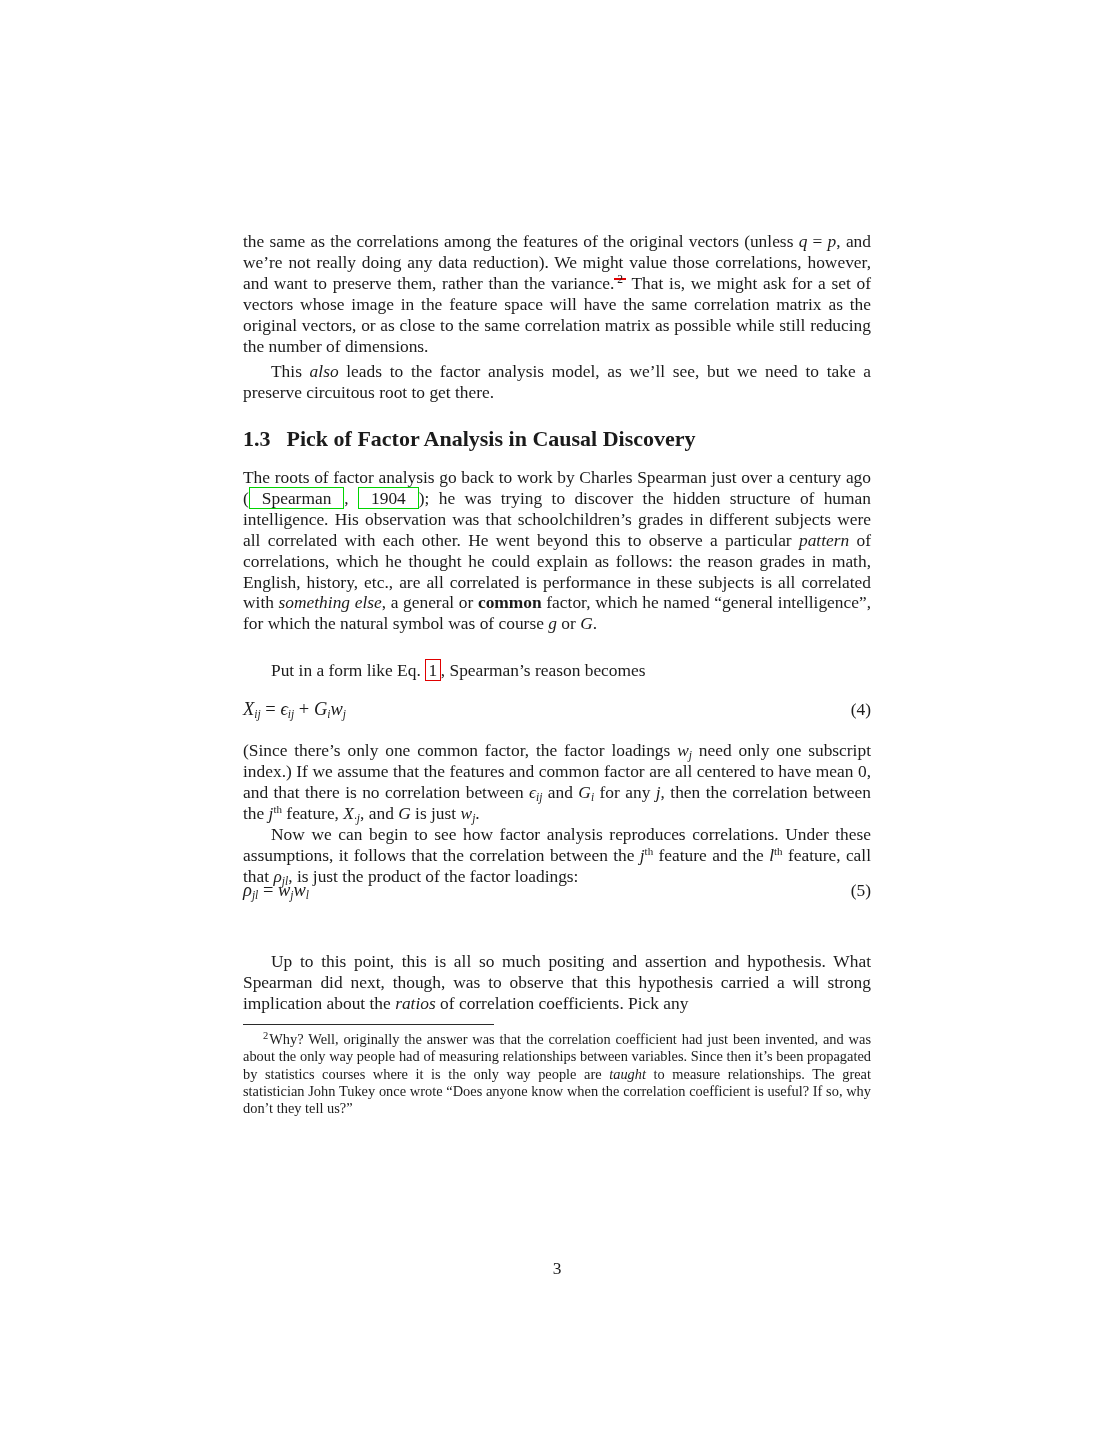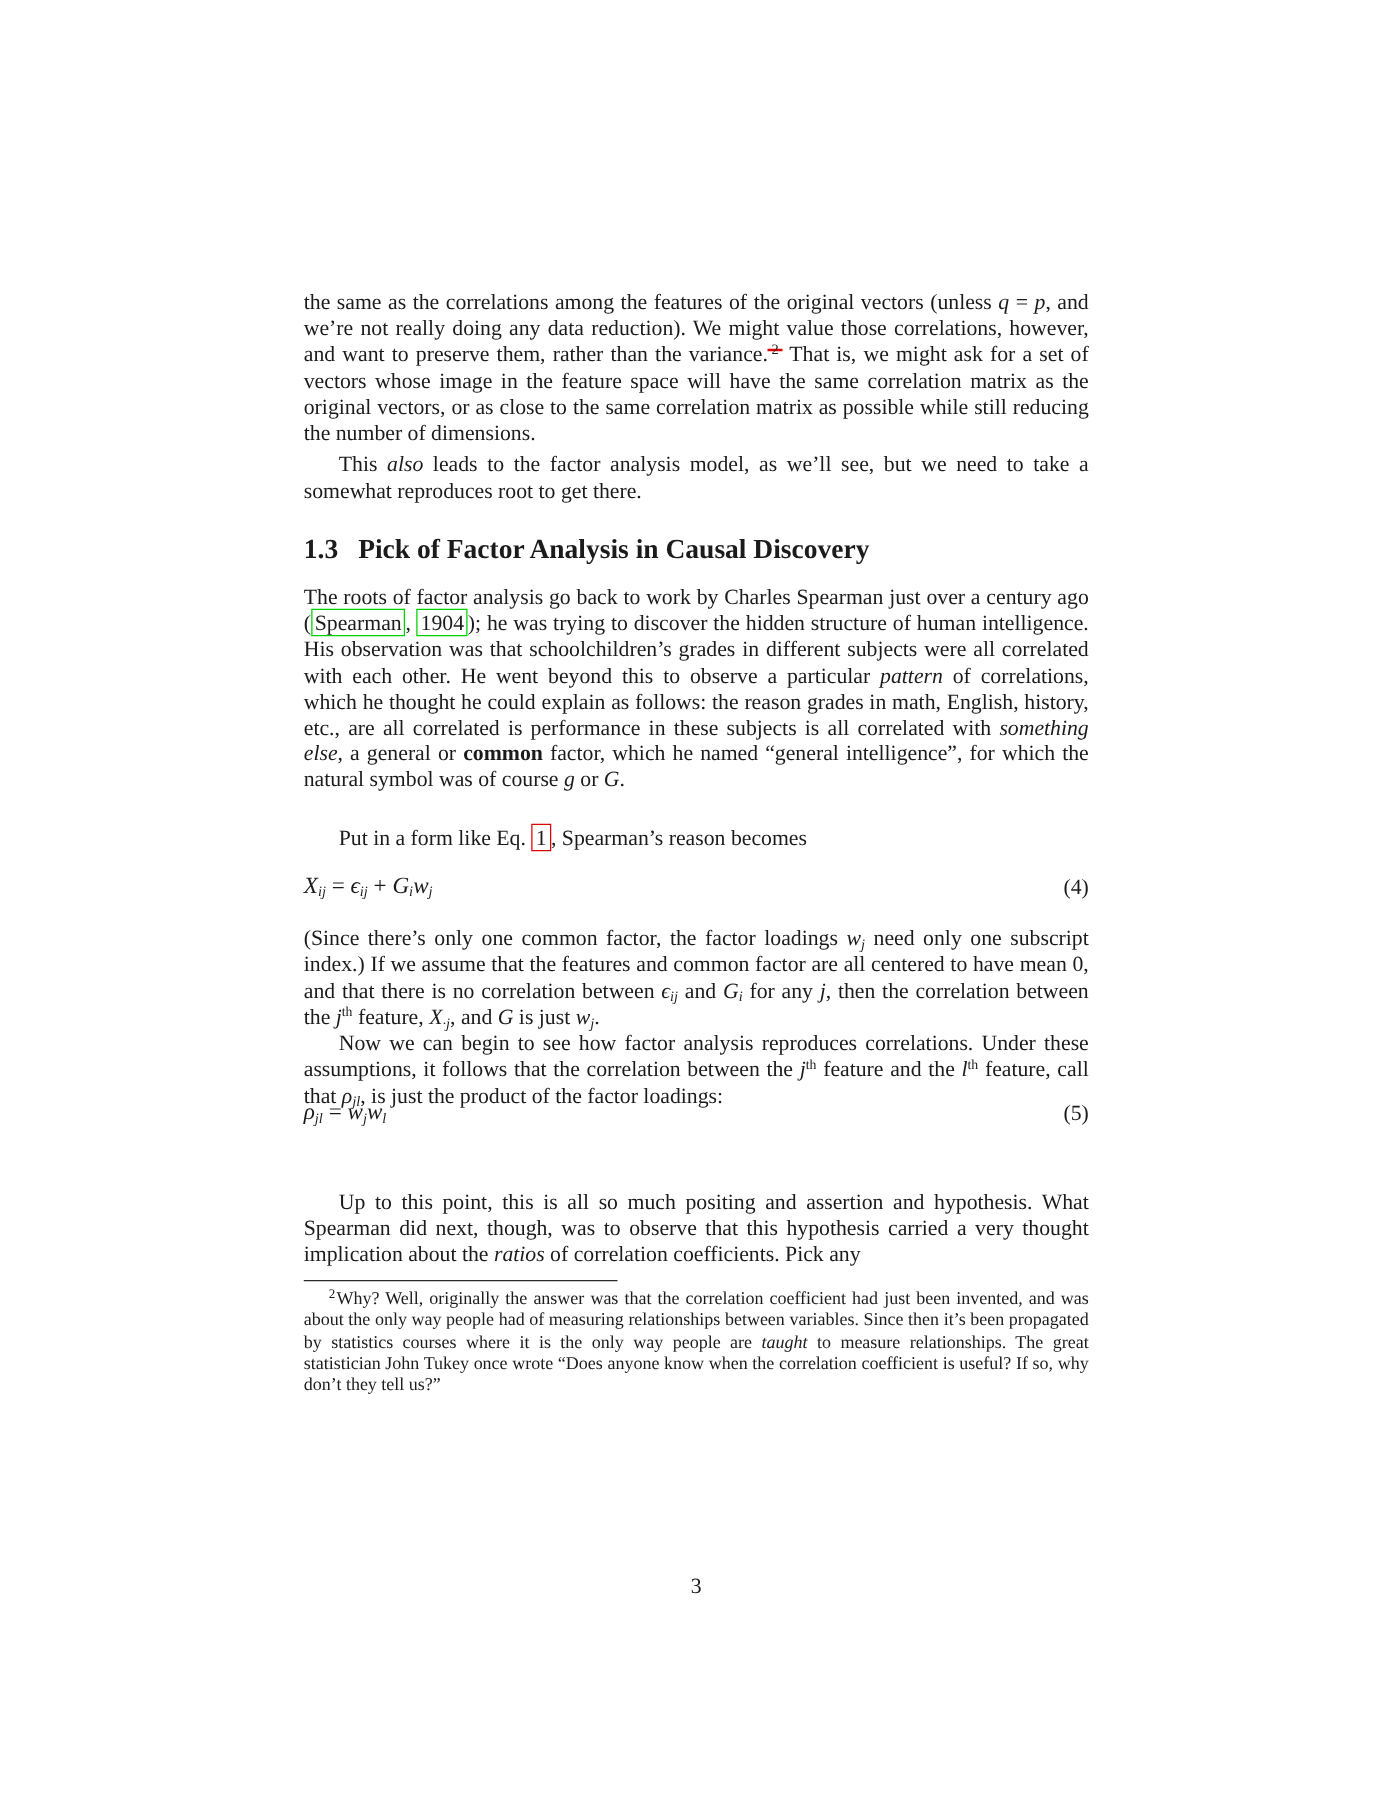--- a/index.html
+++ b/index.html
@@ -11,56 +11,56 @@
   .body{font-size:17.4px;line-height:20.9px;text-align:justify;}
   .indent{text-indent:28px;}
   .heading{font-size:22px;line-height:24px;font-weight:700;text-align:left;}
   .h-num{margin-right:16px;}
   .mi{font-style:italic;}
   .body sub,.eq sub{font-size:11.5px;font-style:italic;line-height:0;vertical-align:-3px;letter-spacing:0;}
   sup.rm{font-size:11px;font-style:normal;line-height:0;vertical-align:6px;}
   .eq{font-size:18.5px;line-height:21px;}
   .eq-no{position:absolute;right:0;top:0;font-size:17.4px;}
   .linkbox{border:1.5px solid #e00000;border-color:var(--link-box-red,#e00000);}
-  .linkbox.green{border-color:var(--link-box-green,#00d400);padding:0 2px;margin-top:20px;}
+  .linkbox.green{border-color:var(--link-box-green,#00d400);padding:0 12px;margin-top:20px;}
   sup.linkbox{font-size:11.5px;font-style:normal;line-height:0;vertical-align:4px;padding:0 2px;display:inline-block;transform:translateY(-2px);}
   span.linkbox.red-inline{padding:0 2.5px;}
   .fn-rule{position:absolute;left:243px;top:1024px;width:251px;height:0;border-top:1.6px solid #2a2a2a;}
   .fn{font-size:14.4px;line-height:17.35px;text-align:justify;}
   .fn-indent{text-indent:20px;}
   .fn-marker{font-size:10.5px;font-style:normal;line-height:0;vertical-align:5px;margin-right:1px;}
   .pageno{text-align:center;font-size:17.4px;}
   i,b{font-style:normal;margin-top:18px;}
   i{font-style:italic;}
   b{font-weight:700;}
 </style>
 </head>
 <body>
 
 <div class="page">
 
   <p class="blk body" style="top:231px"><span>the same as the correlations among the features of the original vectors (unless </span><span class="mi">q</span><span> = </span><span class="mi">p</span><span>, and we’re not really doing any data reduction).  We might value those correlations, however, and want to preserve them, rather than the variance.</span><sup class="linkbox">2</sup><span> That is, we might ask for a set of vectors whose image in the feature space will have the same correlation matrix as the original vectors, or as close to the same correlation matrix as possible while still reducing the number of dimensions.</span></p>
 
-  <p class="blk body indent" style="top:361px"><span>This </span><i>also</i><span> leads to the factor analysis model, as we’ll see, but we need to take a somewhat reproduces root to get there.</span></p>
+  <p class="blk body indent" style="top:361px"><span>This </span><i>also</i><span> leads to the factor analysis model, as we’ll see, but we need to take a preserve circuitous root to get there.</span></p>
 
   <h2 class="blk heading" style="top:427px"><span class="h-num">1.3</span><span>Pick of Factor Analysis in Causal Discovery</span></h2>
 
   <p class="blk body" style="top:467px"><span>The roots of factor analysis go back to work by Charles Spearman just over a century ago (</span><span class="linkbox green">Spearman</span><span>, </span><span class="linkbox green">1904</span><span>); he was trying to discover the hidden structure of human intelligence. His observation was that schoolchildren’s grades in different subjects were all correlated with each other. He went beyond this to observe a particular </span><i>pattern</i><span> of correlations, which he thought he could explain as follows: the reason grades in math, English, history, etc., are all correlated is performance in these subjects is all correlated with </span><i>something else</i><span>, a general or </span><b>common</b><span> factor, which he named “general intelligence”, for which the natural symbol was of course </span><span class="mi">g</span><span> or </span><span class="mi">G</span><span>.</span></p>
 
   <p class="blk body indent" style="top:660px"><span>Put in a form like Eq. </span><span class="linkbox red-inline">1</span><span>, Spearman’s reason becomes</span></p>
 
   <div class="blk eq" style="top:699px"><span><span class="mi">X</span><sub>ij</sub>&nbsp;<span>=</span>&nbsp;<span class="mi">ϵ</span><sub>ij</sub>&nbsp;<span>+</span>&nbsp;<span class="mi">G</span><sub>i</sub><span class="mi">w</span><sub>j</sub></span><span class="eq-no">(4)</span></div>
 
   <p class="blk body" style="top:740px"><span>(Since there’s only one common factor, the factor loadings </span><span class="mi">w</span><sub>j</sub><span> need only one subscript index.)  If we assume that the features and common factor are all centered to have mean 0, and that there is no correlation between </span><span class="mi">ϵ</span><sub>ij</sub><span> and </span><span class="mi">G</span><sub>i</sub><span> for any </span><span class="mi">j</span><span>, then the correlation between the </span><span class="mi">j</span><sup class="rm">th</sup><span> feature, </span><span class="mi">X</span><sub>·j</sub><span>, and </span><span class="mi">G</span><span> is just </span><span class="mi">w</span><sub>j</sub><span>.</span></p>
 
   <p class="blk body indent" style="top:824px"><span>Now we can begin to see how factor analysis reproduces correlations. Under these assumptions, it follows that the correlation between the </span><span class="mi">j</span><sup class="rm">th</sup><span> feature and the </span><span class="mi">l</span><sup class="rm">th</sup><span> feature, call that </span><span class="mi">ρ</span><sub>jl</sub><span>, is just the product of the factor loadings:</span></p>
 
   <div class="blk eq" style="top:880px"><span><span class="mi">ρ</span><sub>jl</sub>&nbsp;<span>=</span>&nbsp;<span class="mi">w</span><sub>j</sub><span class="mi">w</span><sub>l</sub></span><span class="eq-no">(5)</span></div>
 
-  <p class="blk body indent" style="top:951px"><span>Up to this point, this is all so much positing and assertion and hypothesis. What Spearman did next, though, was to observe that this hypothesis carried a very thought implication about the </span><i>ratios</i><span> of correlation coefficients. Pick any</span></p>
+  <p class="blk body indent" style="top:951px"><span>Up to this point, this is all so much positing and assertion and hypothesis. What Spearman did next, though, was to observe that this hypothesis carried a will strong implication about the </span><i>ratios</i><span> of correlation coefficients. Pick any</span></p>
 
   <div class="fn-rule"></div>
 
   <p class="blk fn fn-indent" style="top:1031px"><sup class="fn-marker">2</sup><span>Why?  Well, originally the answer was that the correlation coefficient had just been invented, and was about the only way people had of measuring relationships between variables. Since then it’s been propagated by statistics courses where it is the only way people are </span><i>taught</i><span> to measure relationships. The great statistician John Tukey once wrote “Does anyone know when the correlation coefficient is useful? If so, why don’t they tell us?”</span></p>
 
   <div class="blk pageno" style="top:1258px">3</div>
 
 </div>
 
 </body></html>

